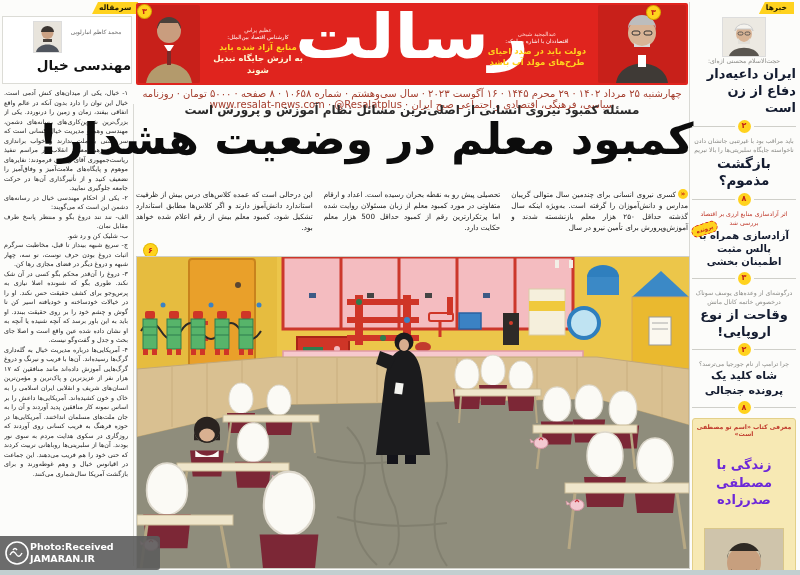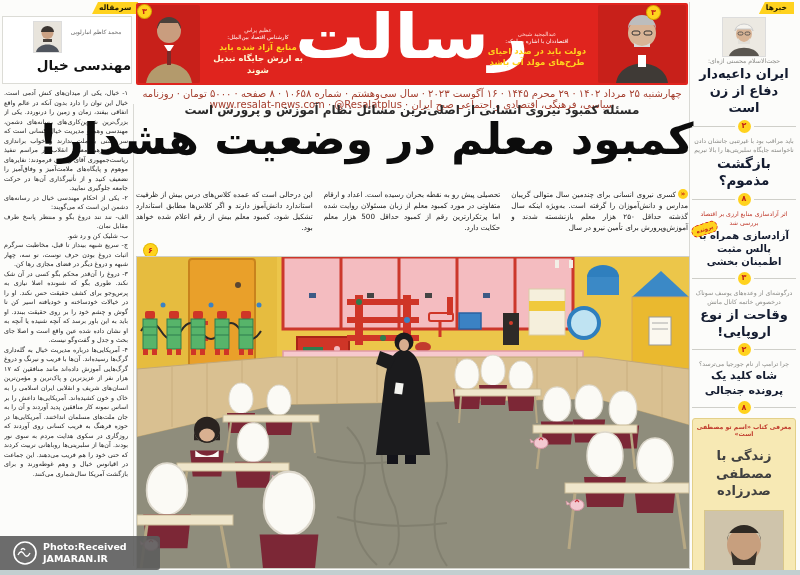--- a/index.html
+++ b/index.html
@@ -34,36 +34,36 @@
   
   .tab{position:absolute;background:#ffd21e;color:#201a00;font-size:7.5px;font-weight:bold;height:12px;line-height:12px;
        padding:0 7px;clip-path:polygon(6px 0,100% 0,100% 100%,0 100%);}
   .edit-card{position:absolute;left:2px;top:16px;width:128px;height:66px;background:#fff;border:1px solid #dcdcd6;}
   .edit-photo{position:absolute;left:30px;top:4px;width:27px;height:30px;overflow:hidden;border:1px solid #ddd;}
   .edit-author{position:absolute;right:4px;top:12px;width:62px;font-size:5.8px;color:#666;text-align:center;}
   .edit-title{position:absolute;left:0;right:0;top:40px;text-align:right;font-size:13.5px;font-weight:bold;color:#111;}
   .edit-body{position:absolute;left:4px;top:88px;width:124px;height:444px;font-size:6.35px;line-height:1.5;
              text-align:justify;color:#222;white-space:pre-line;overflow:hidden;}
   .watermark{position:absolute;left:0;top:536px;width:160px;height:34px;background:rgba(92,92,92,.9);
-             display:flex;align-items:center;gap:5px;direction:ltr;padding-left:12px;box-sizing:border-box;
+             display:flex;align-items:center;direction:ltr;padding-left:4px;box-sizing:border-box;
              border-radius:0 3px 3px 0;z-index:5;}
   .wm-text{color:#fff;font-size:9.5px;font-weight:bold;line-height:1.25;}
   
   .sidebar{position:absolute;left:692px;top:0;width:104px;height:575px;}
   .sb-item{position:relative;text-align:center;}
   .sb-kicker{font-size:6.2px;color:#8a8a86;line-height:1.45;padding:0 2px;}
   .sb-kicker.red{color:#c0392b;}
   .sb-head{font-weight:bold;color:#141c30;line-height:1.3;}
   .sb-div{display:flex;align-items:center;gap:3px;margin:3px 0 4px;}
   .sb-div .ln{flex:1;height:1px;background:#cfcfc9;}
   .ribbon{position:absolute;left:-1px;top:13px;transform:rotate(-18deg);background:#ffd21e;border:1px dashed #d8281e;
           color:#c42218;font-size:5.5px;font-weight:bold;border-radius:8px;padding:2px 4px;z-index:2;}
   .book-box{background:#f7e9b4;border:1px solid #e3d089;border-radius:3px;padding:4px 3px 2px;margin-top:2px;}
   .book-kicker{font-size:6.2px;color:#c0392b;font-weight:bold;}
-  .book-head{font-size:13px;font-weight:bold;color:#404040;line-height:1.35;margin:10px 0;}
+  .book-head{font-size:13px;font-weight:bold;color:#6d28d9;line-height:1.35;margin:19px 0;}
   .book-photo{width:78px;height:88px;margin:2px auto;overflow:hidden;border:1px solid #d9c78a;}
   .bottom-strip{position:absolute;left:0;bottom:0;width:800px;height:5px;background:#c2cfd0;}
 </style>
 </head>
 <body>
 
 <div class="page">
 
   <div class="tab" style="left:92px;top:2px;">سرمقاله</div>
 
@@ -394,21 +394,21 @@
           <rect width="42" height="38" fill="#ece9e2"></rect>
           <circle cx="21" cy="16" r="8" fill="#d8b496"></circle>
           <path d="M12,13 a9,7 0 0 1 18,0 l-1,-2 -16,0 z" fill="#f5f3ee" stroke="#ccc"></path>
           <path d="M15,20 q6,8 12,0 l0,6 -12,0 z" fill="#e2e0da"></path>
           <rect x="15" y="14" width="5" height="3" rx="1.5" fill="none" stroke="#444" stroke-width=".8"></rect>
           <rect x="22" y="14" width="5" height="3" rx="1.5" fill="none" stroke="#444" stroke-width=".8"></rect>
           <path d="M6,38 C9,27 33,27 36,38 Z" fill="#5a5650"></path>
         </svg>
       </div>
       <div class="sb-kicker">حجت‌الاسلام محسنی اژه‌ای:</div>
-      <div class="sb-head" style="font-size:13px;">ایران داعیه‌دار دفاع از زن است</div>
+      <div class="sb-head" style="font-size:13px;text-align:right;">ایران داعیه‌دار دفاع از زن است</div>
       <div class="sb-div">
           <span class="ln"></span>
           <span class="badge">۲</span>
           <span class="ln"></span>
         </div>
     </div>
 
     <div class="sb-item">
       <div class="sb-kicker">باید مراقب بود با غیرتنبی جانشان دادن ناخواسته جایگاه سلبریتی‌ها را بالا نبریم</div>
       <div class="sb-head" style="font-size:13.5px;">بازگشت مذموم؟</div>

